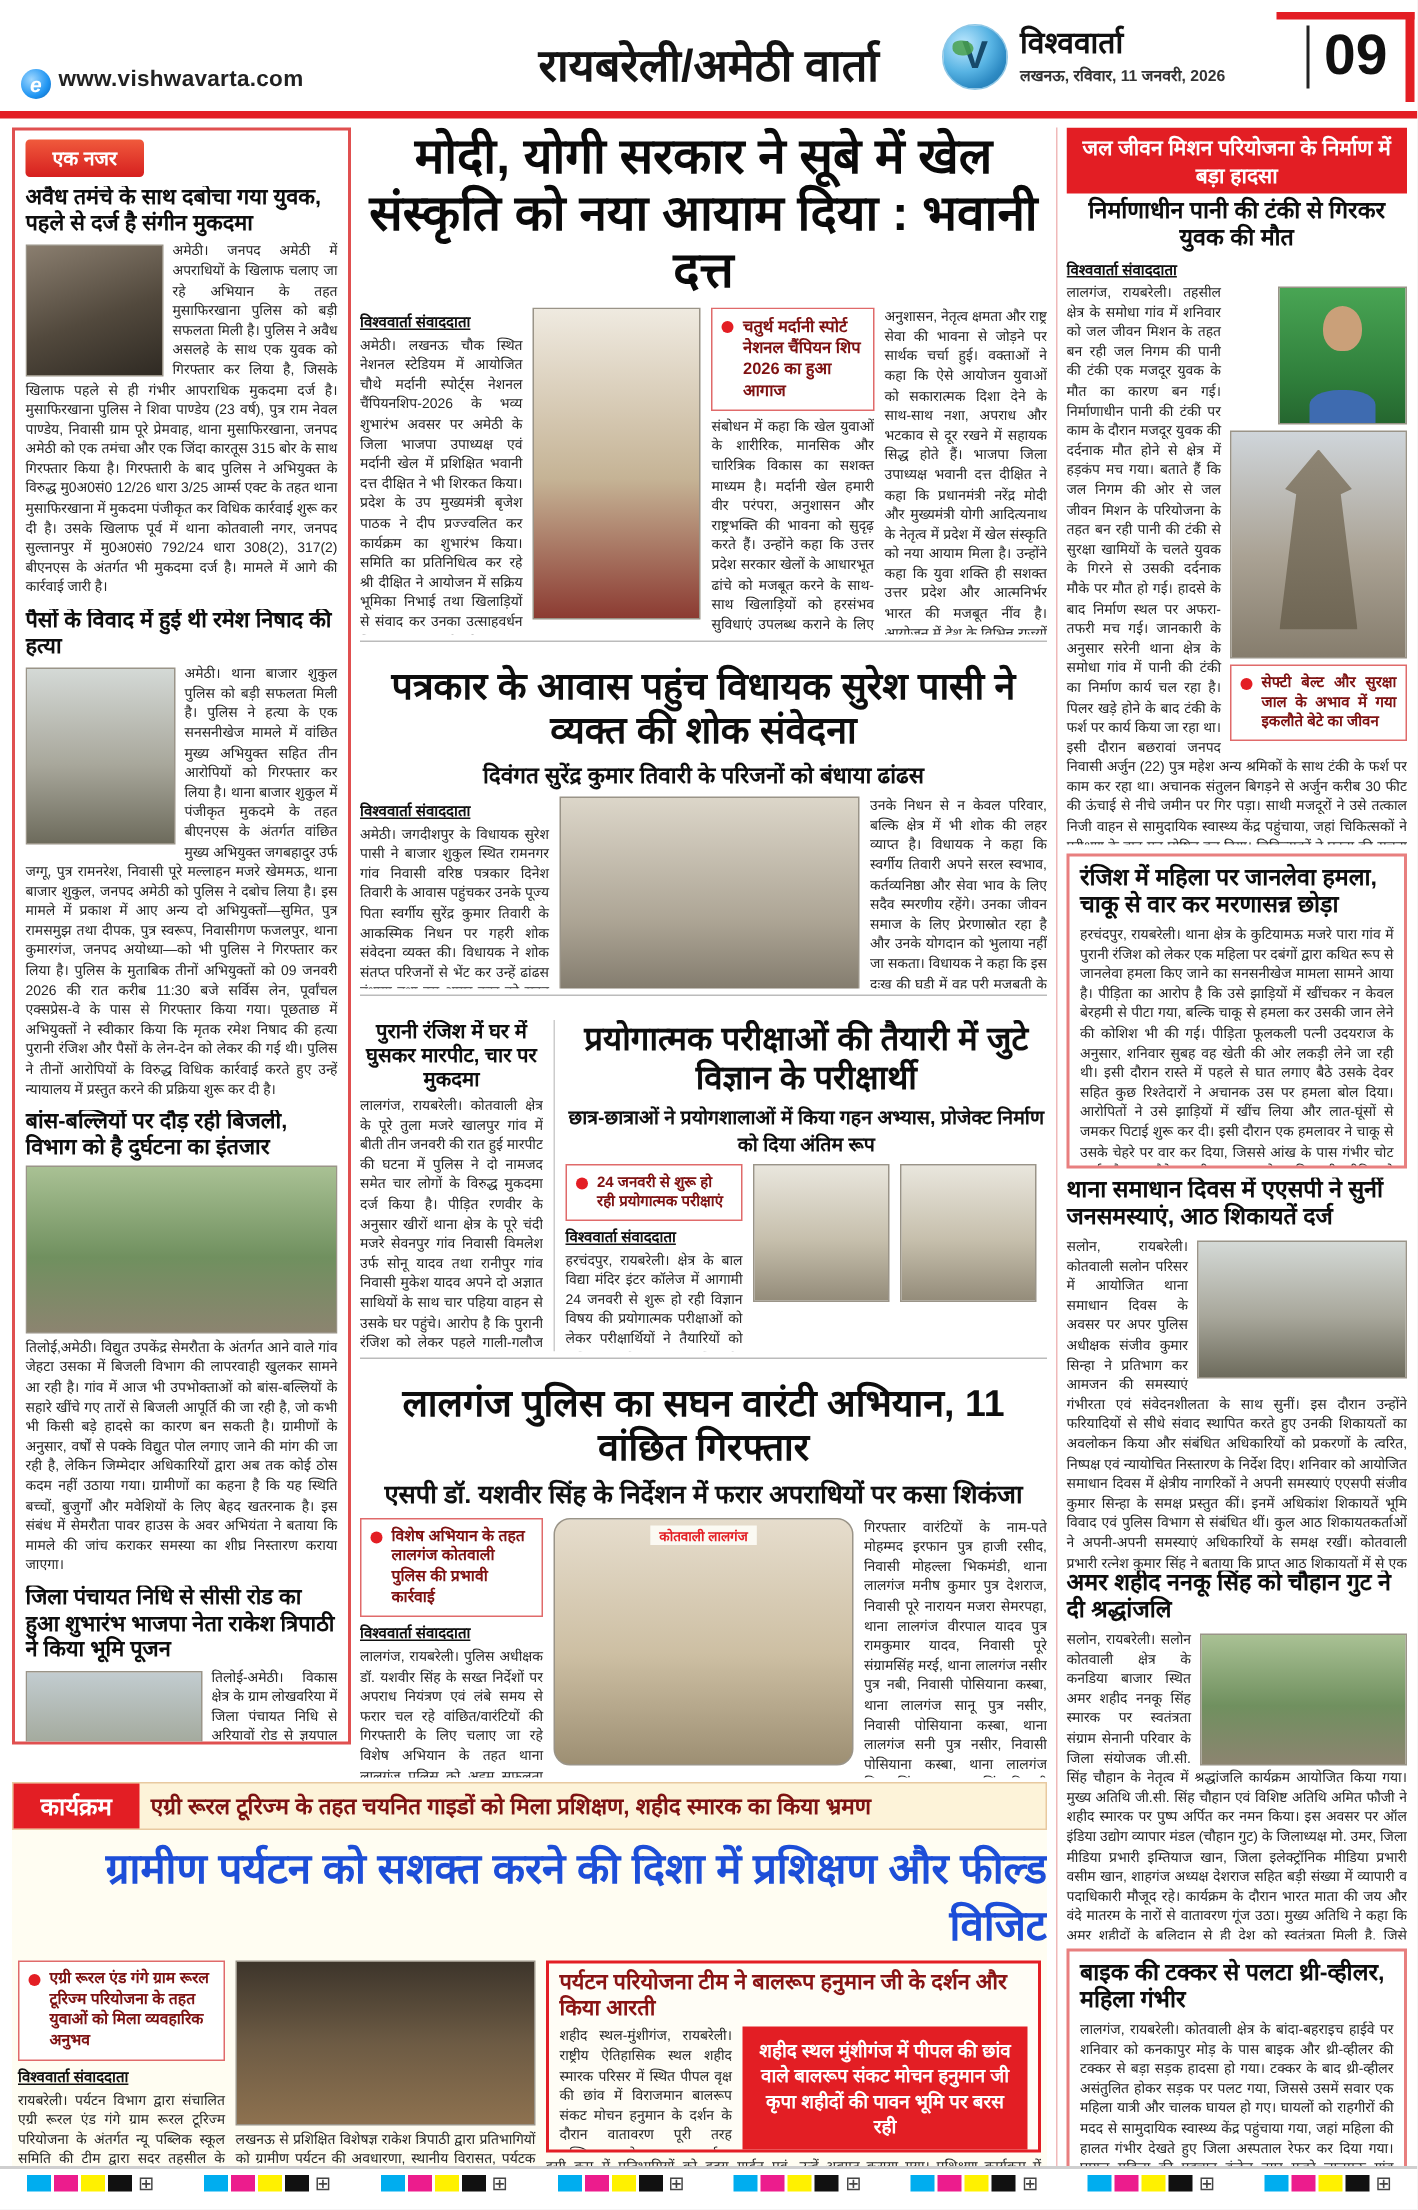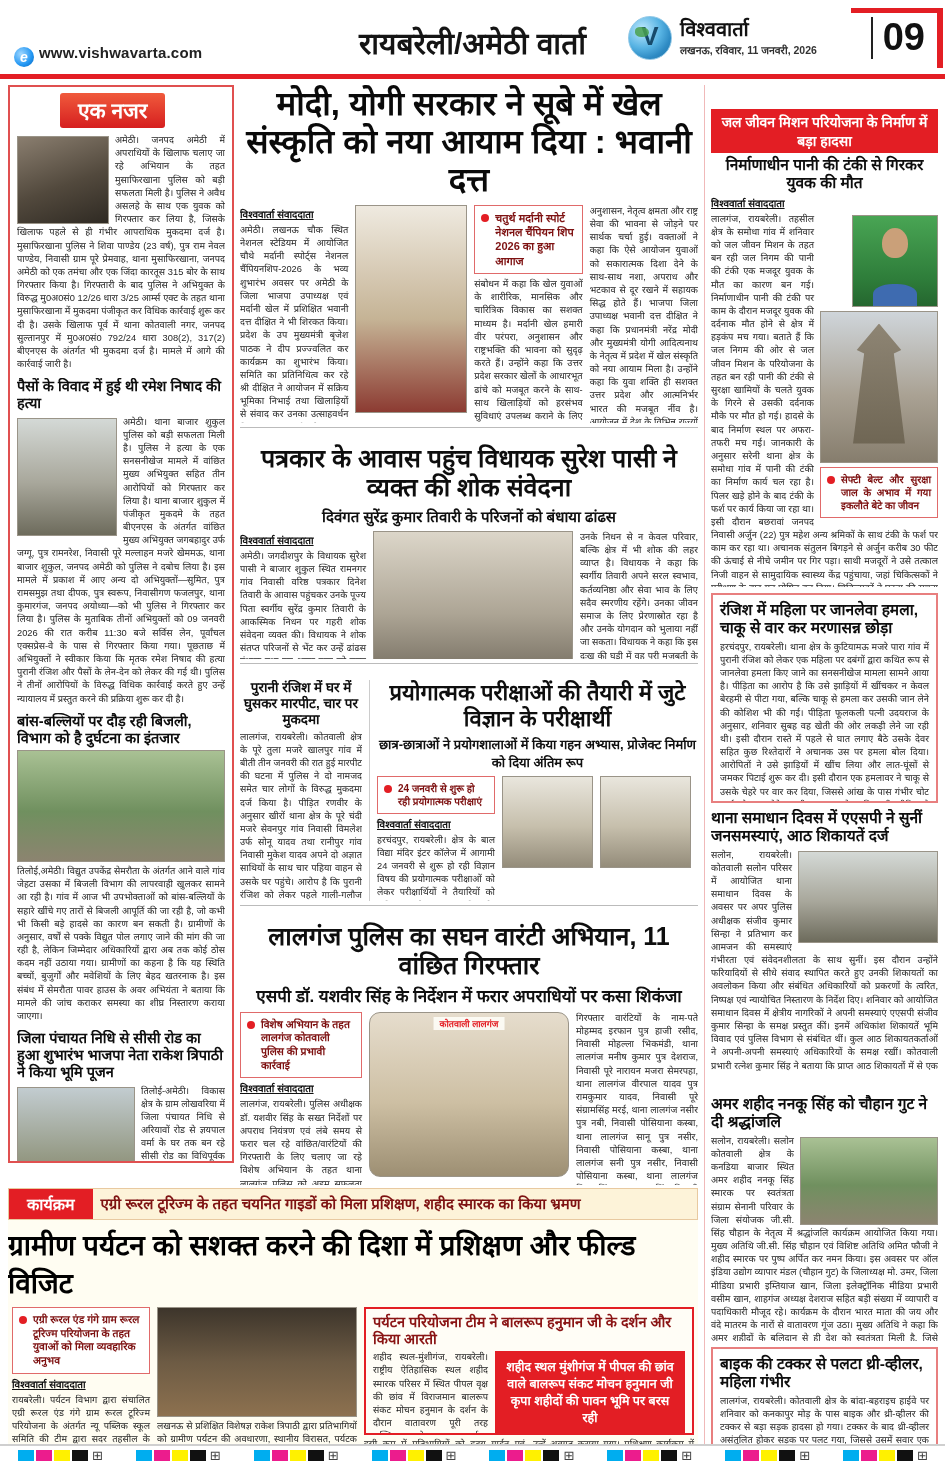--- a/index.html
+++ b/index.html
@@ -42,50 +42,50 @@
   .ph-i::before { content:""; position:absolute; left:50%; top:12px; transform:translateX(-50%); width:26px; height:30px; border-radius:50% 50% 45% 45%; background:#caa079; }
   .ph-i::after { content:""; position:absolute; left:50%; bottom:0; transform:translateX(-50%); width:44px; height:22px; border-radius:45% 45% 0 0; background:#3e6bb0; }
   .ph-j { background:linear-gradient(180deg,#cfd5da,#aaa294 55%,#867d6d); position:relative; }
   .ph-j::before { content:""; position:absolute; left:18%; top:8%; width:64%; height:80%; background:linear-gradient(180deg,#8e8574,#6f6654); clip-path:polygon(15% 100%,30% 25%,20% 22%,50% 0,80% 22%,70% 25%,85% 100%); }
   .ph-k { background:linear-gradient(180deg,#3d352b,#6d5b44 50%,#8d714f); }
   .flt-l { float:left; margin:2px 6px 2px 0; }
   .flt-r { float:right; margin:2px 0 2px 6px; }
 
   
   .col-left { position:absolute; left:8px; top:85px; width:226px; height:1078px; border:2px solid #e05050; padding:6px 7px; overflow:hidden; }
-  .eknazar { display:inline-block; background:linear-gradient(180deg,#f05a3c,#d61f1f); color:#fff; font-size:21px; font-weight:bold; padding:3px 18px 4px; border-radius:3px; margin-bottom:6px;margin-left:43px; }
+  .eknazar { display:inline-block; background:linear-gradient(180deg,#f05a3c,#d61f1f); color:#fff; font-size:13px; font-weight:bold; padding:3px 18px 4px; border-radius:3px; margin-bottom:6px; }
   .l-art { margin-bottom:7px; overflow:hidden; }
   .l-art .hl { font-size:14.5px; margin-bottom:3px; }
 
   
   .col-center { position:absolute; left:240px; top:85px; width:458px; height:1100px; overflow:hidden; }
   .main-hl { font-size:33px; text-align:center; font-weight:bold; line-height:1.15; color:#0a0a0a; margin-bottom:6px; }
   .c-art { border-top:1px solid #bbb; padding-top:16px; margin-top:4px; overflow:hidden; }
   .row { display:flex; gap:7px; }
   .colflex { flex:1; min-width:0; }
   .hl-xl { font-size:25px; text-align:center; }
   .hl-lg { font-size:22px; text-align:center; }
   .sub-hl { font-size:15px; text-align:center; font-weight:bold; margin:3px 0 5px; color:#101010; }
   .photo-cap { position:absolute; left:50%; top:4px; transform:translateX(-50%); color:#e31e24; font-weight:bold; font-size:9px; background:rgba(255,255,250,.85); padding:0 6px; white-space:nowrap; }
 
   
   .col-right { position:absolute; left:704px; top:85px; width:234px; height:1360px; overflow:hidden; border-left:1px solid #f0b9b9; padding-left:6px; }
   .r-kicker { font-size:14px; margin-bottom:3px; }
   .r-main-hl { font-size:27px; text-align:center; margin-bottom:3px; }
   .r1media { float:right; width:118px; margin:2px 0 3px 6px; }
-  .r-art { overflow:hidden;margin-top:24px; }
+  .r-art { overflow:hidden; }
   .pinkbox { border:2px solid #e87f7f; padding:6px 7px; margin-top:6px; overflow:hidden; }
   .r-art .hl, .pinkbox .hl { font-size:15.5px; margin-bottom:3px; }
 
   
   .bottom-sec { position:absolute; left:8px; top:1188px; width:690px; height:256px; overflow:hidden; background:#fffdf2; }
   .prog-band { display:flex; align-items:stretch; border:1px solid #e8c9a0; background:#fdf3d9; }
   .prog-label { background:#e31e24; color:#fff; font-weight:bold; font-size:16px; padding:4px 18px; white-space:nowrap; }
   .prog-kicker { flex:1; font-size:15px; font-weight:bold; color:#7e1212; padding:4px 8px; }
-  .bottom-hl { font-size:28px; text-align:left; font-weight:bold; margin:5px 0 6px; color:#000000; }
+  .bottom-hl { font-size:28px; text-align:right; font-weight:bold; margin:5px 0 6px; color:#1d4ed8; }
   .redbox-art { border:2px solid #e31e24; padding:5px 7px; background:#fffdf6; overflow:hidden; }
   .redbox-art .hl { font-size:14.5px; color:#8a1414; margin-bottom:3px; }
   .red-inset { float:right; width:190px; background:#e31e24; color:#fff; font-weight:bold; font-size:12.5px; line-height:1.35; text-align:center; padding:8px 7px; margin:0 0 4px 7px; }
 
   
   .footer-rule { position:absolute; left:0; top:1444px; width:945px; height:2px; background:#cfcfcf; }
   .footer { position:absolute; left:18px; top:1450px; width:910px; display:flex; justify-content:space-between; }
   .reggrp { display:flex; gap:2px; align-items:center; }
   .regsq { width:16px; height:11px; display:inline-block; }
   .regmark { font-size:13px; line-height:11px; color:#444; margin-left:2px; }
@@ -108,20 +108,21 @@
     <div class="pageno-wrap">
       <div class="pageno">09</div>
     </div>
   </div>
   <div class="masthead-rule"></div>
 
   <div class="col-left">
     <div class="eknazar">एक नजर</div>
 
     <div class="l-art">
+      <div class="hl">अवैध तमंचे के साथ दबोचा गया युवक, पहले से दर्ज है संगीन मुकदमा</div>
       <div class="body-txt">
         <span class="ph ph-a flt-l" style="width:92px;height:88px;display:block;"></span>
         <span>अमेठी। जनपद अमेठी में अपराधियों के खिलाफ चलाए जा रहे अभियान के तहत मुसाफिरखाना पुलिस को बड़ी सफलता मिली है। पुलिस ने अवैध असलहे के साथ एक युवक को गिरफ्तार कर लिया है, जिसके खिलाफ पहले से ही गंभीर आपराधिक मुकदमा दर्ज है। मुसाफिरखाना पुलिस ने शिवा पाण्डेय (23 वर्ष), पुत्र राम नेवल पाण्डेय, निवासी ग्राम पूरे प्रेमवाह, थाना मुसाफिरखाना, जनपद अमेठी को एक तमंचा और एक जिंदा कारतूस 315 बोर के साथ गिरफ्तार किया है। गिरफ्तारी के बाद पुलिस ने अभियुक्त के विरुद्ध मु0अ0सं0 12/26 धारा 3/25 आर्म्स एक्ट के तहत थाना मुसाफिरखाना में मुकदमा पंजीकृत कर विधिक कार्रवाई शुरू कर दी है। उसके खिलाफ पूर्व में थाना कोतवाली नगर, जनपद सुल्तानपुर में मु0अ0सं0 792/24 धारा 308(2), 317(2) बीएनएस के अंतर्गत भी मुकदमा दर्ज है। मामले में आगे की कार्रवाई जारी है।</span>
       </div>
     </div>
 
     <div class="l-art">
       <div class="hl">पैसों के विवाद में हुई थी रमेश निषाद की हत्या</div>
       <div class="body-txt">
         <span class="ph ph-b flt-l" style="width:100px;height:118px;display:block;"></span>

